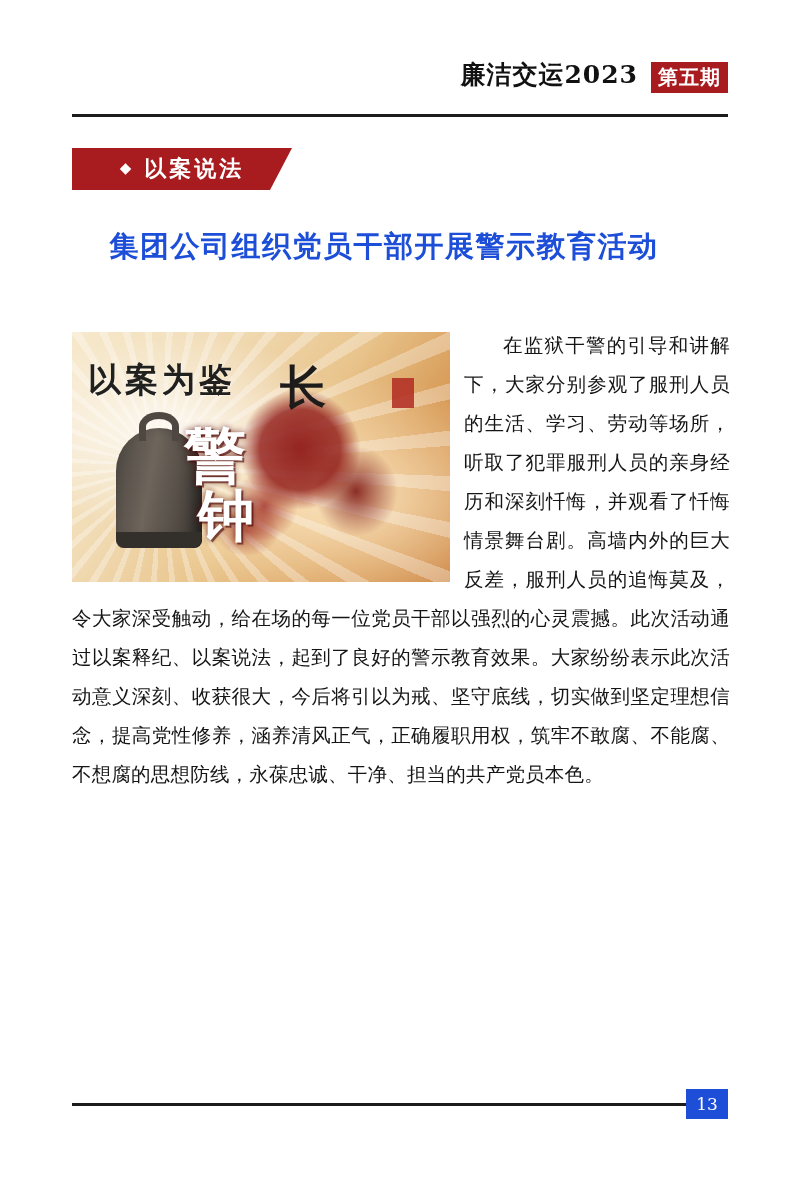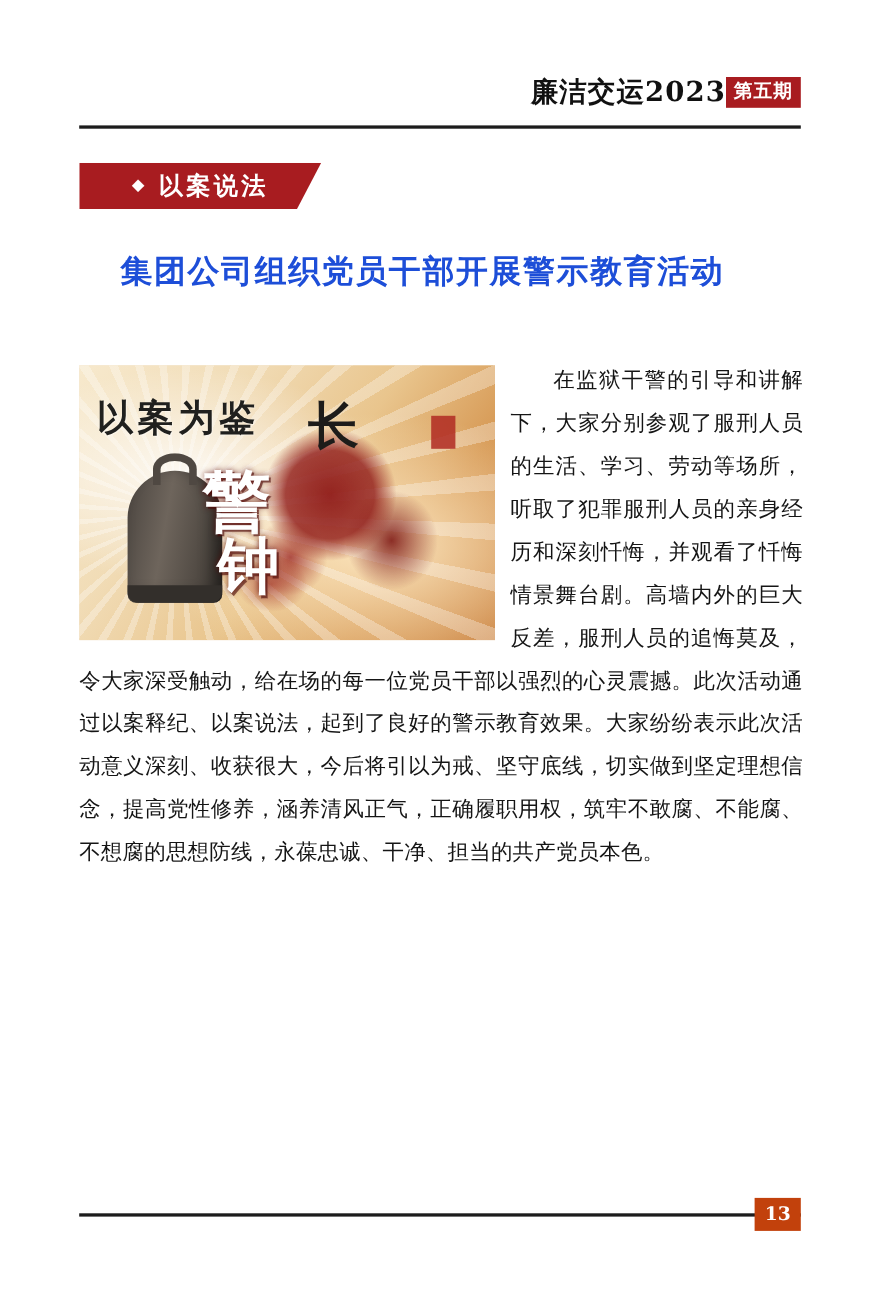--- a/index.html
+++ b/index.html
@@ -27,41 +27,41 @@
   
   .header {
     position: absolute;
     left: 72px;
     top: 62px;
     width: 656px;
     height: 58px;
   }
   .header-inner {
     display: flex;
-    align-items: center;
+    align-items: flex-start;
     justify-content: flex-end;
     height: 44px;
   }
   .masthead {
     font-family: "DejaVu Serif", "Liberation Serif", serif;
     font-weight: bold;
     font-size: 25px;
     letter-spacing: 1px;
     color: #111111;
     line-height: 1;
     padding-bottom: 2px;
   }
   .issue-badge {
     background: #a81c20;
     color: #ffffff;
-    font-size: 17px;
+    font-size: 20px;
     font-weight: bold;
     line-height: 1;
     padding: 5px 7px 6px 7px;
-    margin-left: 0;
+    margin-left: 13px;
     letter-spacing: 1px;
   }
   .header-rule {
     position: absolute;
     left: 0;
     top: 52px;
     width: 656px;
     height: 3px;
     background: #1c1c1c;
   }
@@ -252,24 +252,24 @@
     width: 656px;
     height: 3px;
     background: #1c1c1c;
   }
   .page-number {
     position: absolute;
     right: 72px;
     top: 1089px;
     min-width: 30px;
     height: 30px;
-    background: #c2410c;
+    background: #1d4ed8;
     color: #ffffff;
     font-size: 17px;
-    font-weight: bold;
+    font-weight: normal;
     display: flex;
     align-items: center;
     justify-content: center;
     padding: 0 6px;
   }
 </style>
 </head>
 <body>
 
 <div class="page">

